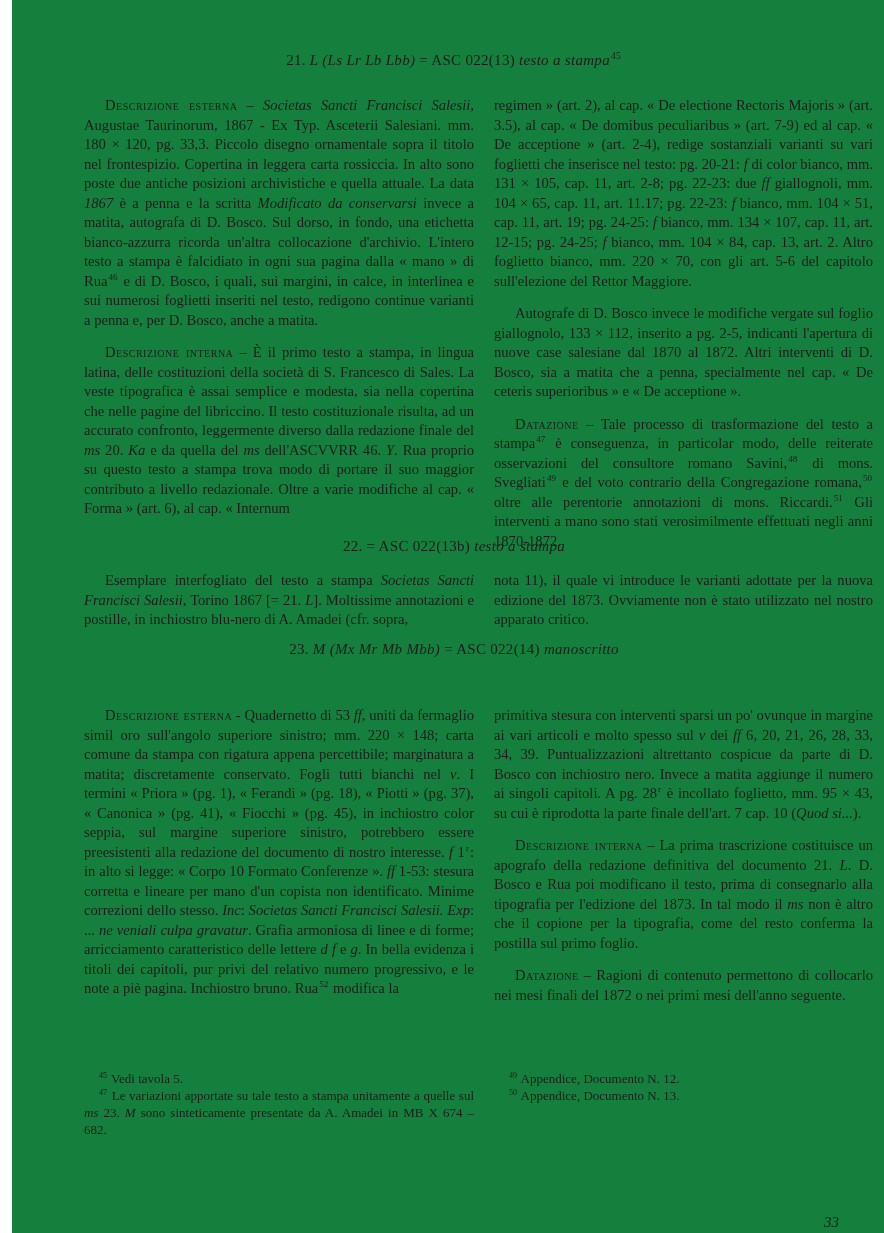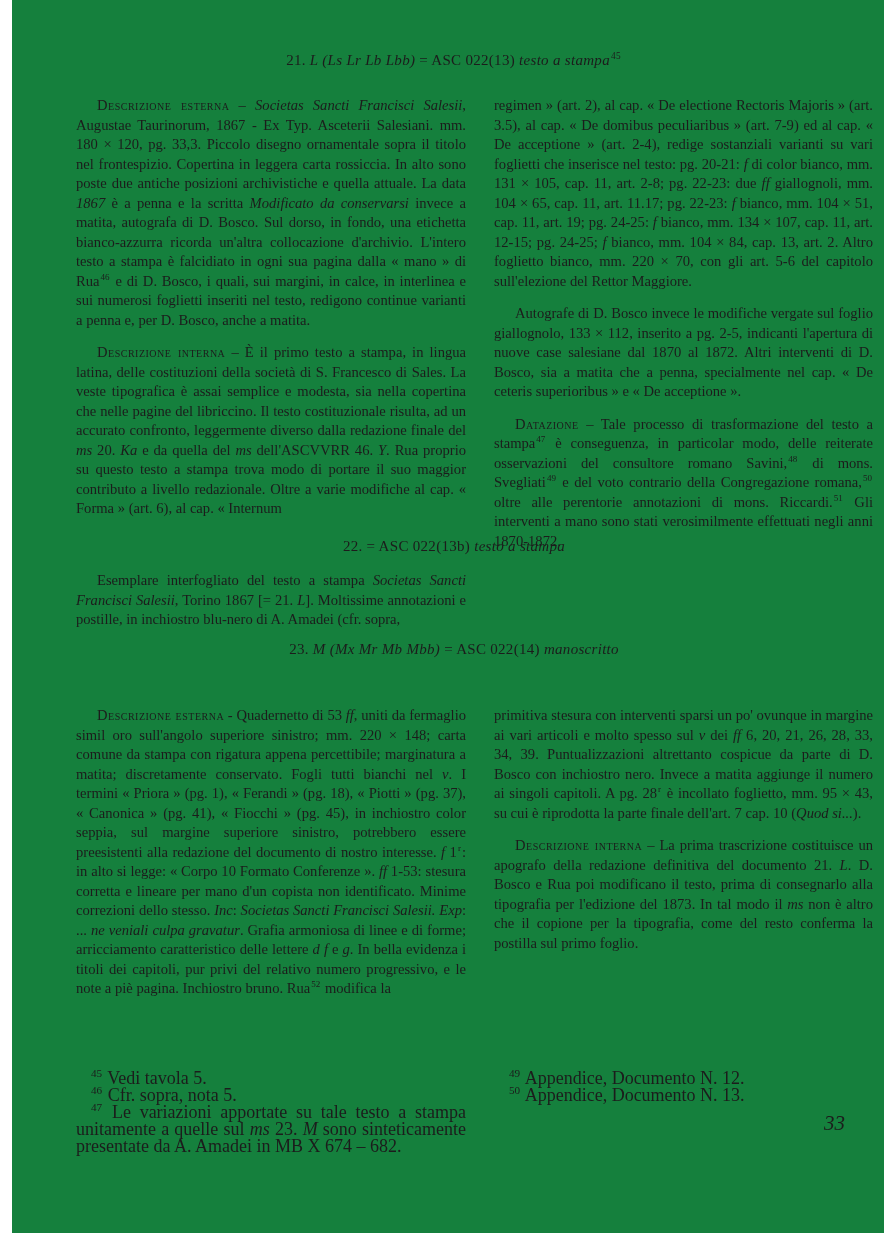--- a/index.html
+++ b/index.html
@@ -21,43 +21,43 @@
   }
   #h21{top:52px;}
   #h22{top:538px;}
   #h23{top:641px;}
   .col{
     position:absolute;
     font-size:14.6px;
     line-height:19.5px;
     text-align:justify;
   }
-  .colL{left:64px;width:390px;}
+  .colL{left:72px;width:390px;}
   .colR{left:482px;width:379px;}
   #s21L,#s21R{top:96px;}
   #s22L,#s22R{top:571px;}
   #s23L,#s23R{top:706px;}
   .col p{margin:0;text-indent:21px;}
   .col p + p{margin-top:13px;}
   .col p.cont{text-indent:0;}
   .fncol{
     position:absolute;
-    font-size:18px;
+    font-size:13px;
     line-height:17px;
     text-align:justify;
     top:1070px;
   }
   .fncol p{margin:0;text-indent:14px;}
   .seg-sc{font-variant:small-caps;letter-spacing:0.5px;}
   .seg-i{font-style:italic;}
   .seg-sup{font-size:0.62em;vertical-align:super;line-height:0;padding:0 1px;}
   .pageno{
     position:absolute;
-    top:1111px;left:812px;
-    font-size:21px;
+    top:1214px;left:812px;
+    font-size:15px;
     font-style:italic;
   }
 </style>
 </head>
 <body>
 
 <div class="page">
 
   <div class="heading" id="h21">21. <span class="seg-i">L (Ls Lr Lb Lbb)</span> = ASC 022(13) <span class="seg-i">testo a stampa</span><span class="seg-sup">45</span></div>
 
@@ -71,35 +71,38 @@
     <p>Autografe di D. Bosco invece le modifiche vergate sul foglio giallognolo, 133 × 112, inserito a pg. 2-5, indicanti l'apertura di nuove case salesiane dal 1870 al 1872. Altri interventi di D. Bosco, sia a matita che a penna, specialmente nel cap. « De ceteris superioribus » e « De acceptione ».</p>
     <p><span class="seg-sc">Datazione</span> – Tale processo di trasformazione del testo a stampa<span class="seg-sup">47</span> è conseguenza, in particolar modo, delle reiterate osservazioni del consultore romano Savini,<span class="seg-sup">48</span> di mons. Svegliati<span class="seg-sup">49</span> e del voto contrario della Congregazione romana,<span class="seg-sup">50</span> oltre alle perentorie annotazioni di mons. Riccardi.<span class="seg-sup">51</span> Gli interventi a mano sono stati verosimilmente effettuati negli anni 1870-1872.</p>
   </div>
 
   <div class="heading" id="h22">22. = ASC 022(13b) <span class="seg-i">testo a stampa</span></div>
 
   <div class="col colL" id="s22L">
     <p>Esemplare interfogliato del testo a stampa <span class="seg-i">Societas Sancti Francisci Salesii</span>, Torino 1867 [= 21. <span class="seg-i">L</span>]. Moltissime annotazioni e postille, in inchiostro blu-nero di A. Amadei (cfr. sopra,</p>
   </div>
 
+  <div class="col colR" id="s22R">
+    <p class="cont">nota 11), il quale vi introduce le varianti adottate per la nuova edizione del 1873. Ovviamente non è stato utilizzato nel nostro apparato critico.</p>
+  </div>
 
   <div class="heading" id="h23">23. <span class="seg-i">M (Mx Mr Mb Mbb)</span> = ASC 022(14) <span class="seg-i">manoscritto</span></div>
 
   <div class="col colL" id="s23L">
     <p><span class="seg-sc">Descrizione esterna</span> - Quadernetto di 53 <span class="seg-i">ff</span>, uniti da fermaglio simil oro sull'angolo superiore sinistro; mm. 220 × 148; carta comune da stampa con rigatura appena percettibile; marginatura a matita; discretamente conservato. Fogli tutti bianchi nel <span class="seg-i">v</span>. I termini « Priora » (pg. 1), « Ferandi » (pg. 18), « Piotti » (pg. 37), « Canonica » (pg. 41), « Fiocchi » (pg. 45), in inchiostro color seppia, sul margine superiore sinistro, potrebbero essere preesistenti alla redazione del documento di nostro interesse. <span class="seg-i">f</span> 1<span class="seg-sup">r</span>: in alto si legge: « Corpo 10 Formato Conferenze ». <span class="seg-i">ff</span> 1-53: stesura corretta e lineare per mano d'un copista non identificato. Minime correzioni dello stesso. <span class="seg-i">Inc</span>: <span class="seg-i">Societas Sancti Francisci Salesii.</span> <span class="seg-i">Exp</span>: ... <span class="seg-i">ne veniali culpa gravatur</span>. Grafia armoniosa di linee e di forme; arricciamento caratteristico delle lettere <span class="seg-i">d f</span> e <span class="seg-i">g</span>. In bella evidenza i titoli dei capitoli, pur privi del relativo numero progressivo, e le note a piè pagina. Inchiostro bruno. Rua<span class="seg-sup">52</span> modifica la</p>
   </div>
 
   <div class="col colR" id="s23R">
     <p class="cont">primitiva stesura con interventi sparsi un po' ovunque in margine ai vari articoli e molto spesso sul <span class="seg-i">v</span> dei <span class="seg-i">ff</span> 6, 20, 21, 26, 28, 33, 34, 39. Puntualizzazioni altrettanto cospicue da parte di D. Bosco con inchiostro nero. Invece a matita aggiunge il numero ai singoli capitoli. A pg. 28<span class="seg-sup">r</span> è incollato foglietto, mm. 95 × 43, su cui è riprodotta la parte finale dell'art. 7 cap. 10 (<span class="seg-i">Quod si...</span>).</p>
     <p><span class="seg-sc">Descrizione interna</span> – La prima trascrizione costituisce un apografo della redazione definitiva del documento 21. <span class="seg-i">L</span>. D. Bosco e Rua poi modificano il testo, prima di consegnarlo alla tipografia per l'edizione del 1873. In tal modo il <span class="seg-i">ms</span> non è altro che il copione per la tipografia, come del resto conferma la postilla sul primo foglio.</p>
+    <p><span class="seg-sc">Datazione</span> – Ragioni di contenuto permettono di collocarlo nei mesi finali del 1872 o nei primi mesi dell'anno seguente.</p>
   </div>
 
   <div class="fncol colL">
     <p><span class="seg-sup">45</span> Vedi tavola 5.</p>
-    <p><span class="seg-sup">46</span> Cfr. sopra, nota 5.</p>
     <p><span class="seg-sup">47</span> Le variazioni apportate su tale testo a stampa unitamente a quelle sul <span class="seg-i">ms</span> 23. <span class="seg-i">M</span> sono sinteticamente presentate da A. Amadei in MB X 674 – 682.</p>
   </div>
 
   <div class="fncol colR">
     <p><span class="seg-sup">49</span> Appendice, Documento N. 12.</p>
     <p><span class="seg-sup">50</span> Appendice, Documento N. 13.</p>
   </div>
 
   <div class="pageno">33</div>
 

